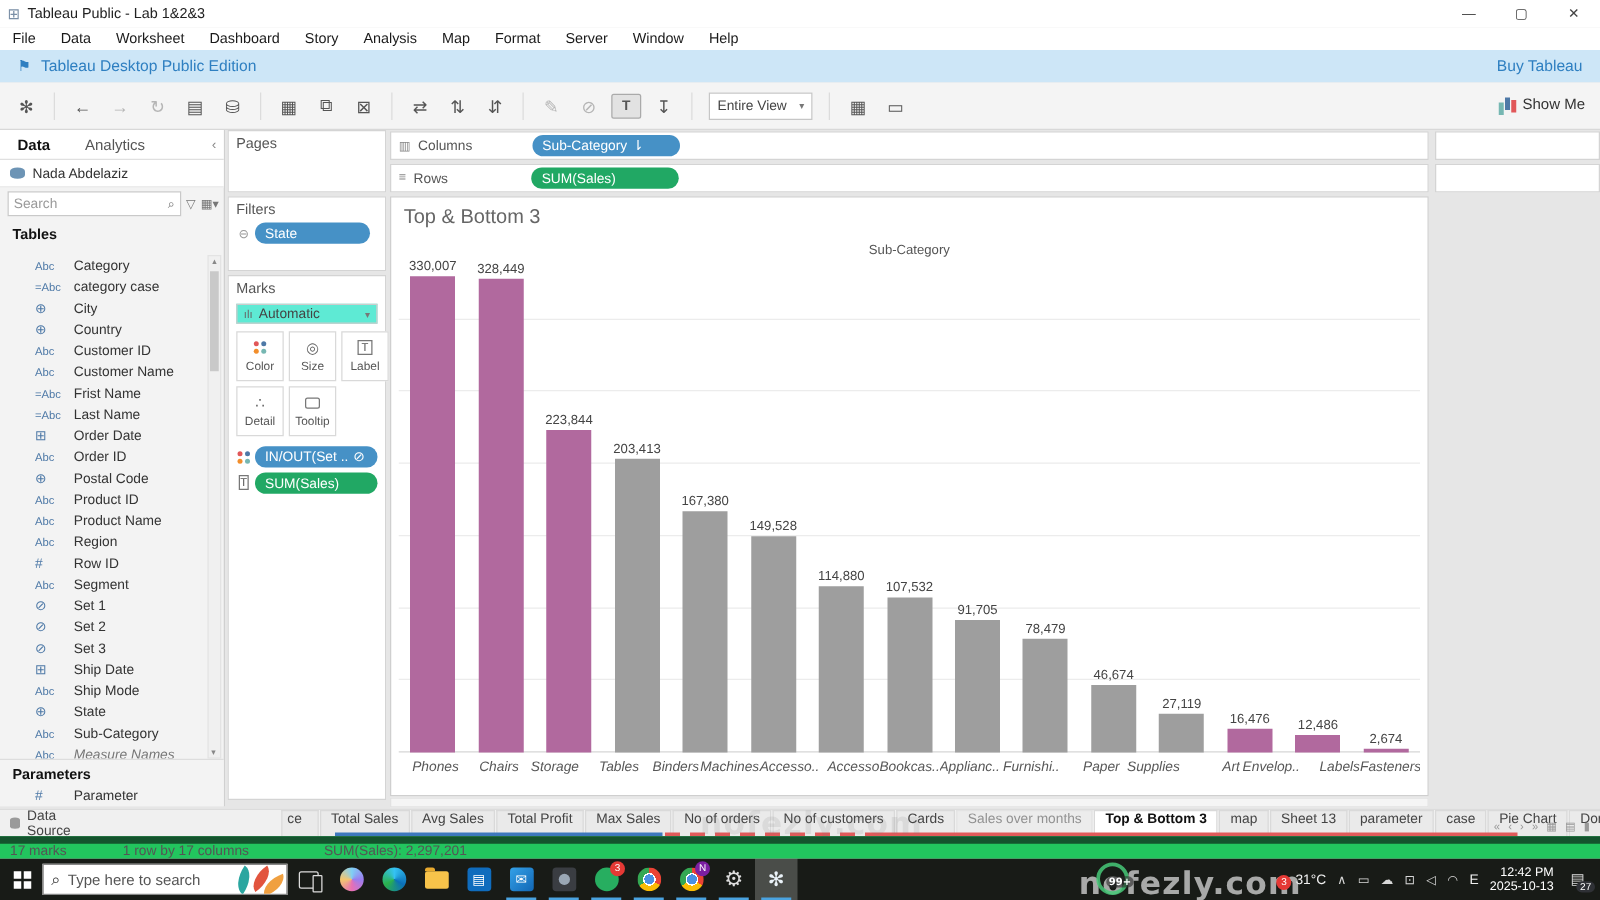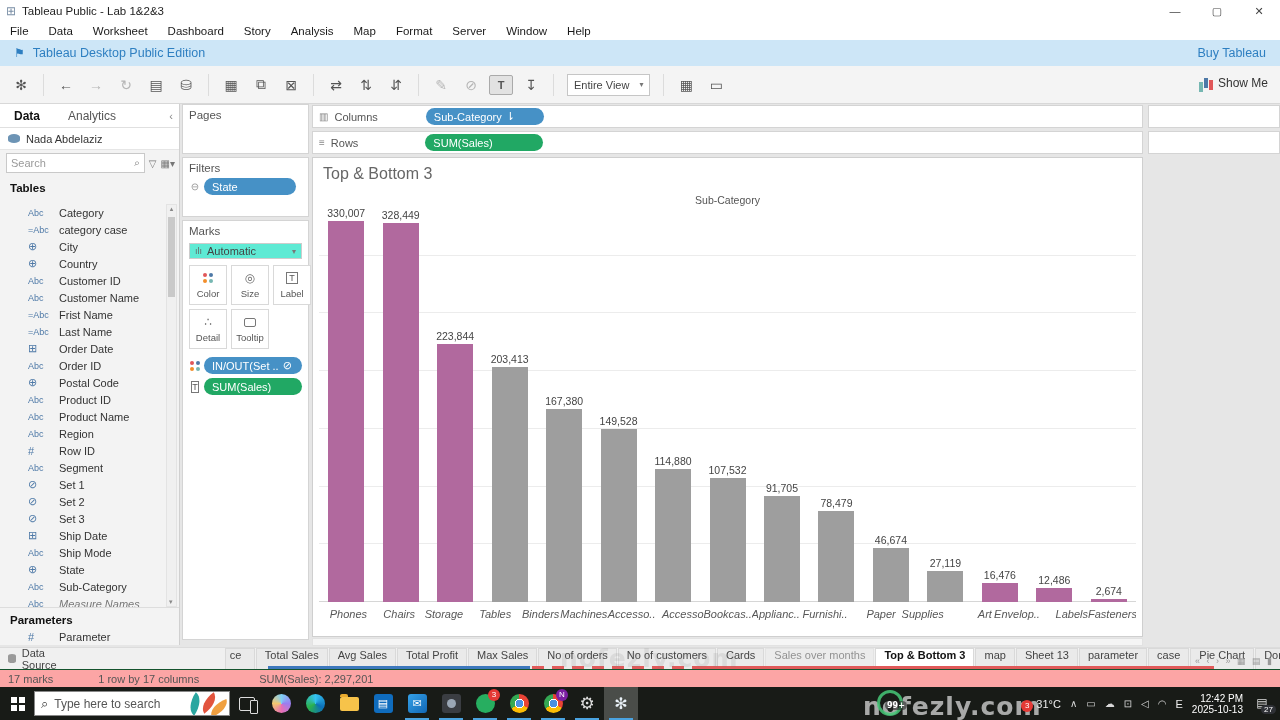--- a/index.html
+++ b/index.html
@@ -104,21 +104,21 @@
   .tabs-strip{display:flex;align-items:flex-end;margin-left:152px;}
   .tab{height:21px;display:flex;padding:0 8px;background:#eaeaea;border:1px solid #d9d9d9;border-bottom:none;margin-right:1px;font-size:11px;color:#444;white-space:nowrap;}
   .tab.active{background:#fff;color:#111;font-weight:bold;}
   .tab.clipped{width:30px;overflow:hidden;padding:0 4px;}
   .tab.dimmed{opacity:.55;}
   .tab-nav{position:absolute;right:6px;bottom:3px;color:#999;font-size:9px;letter-spacing:2px;}
   .uline{position:absolute;height:3px;top:666px;}
   .uline.blue{left:268px;width:262px;background:#3d78bd;}
   .uline.reddash{left:532px;width:172px;background:repeating-linear-gradient(90deg,#e05a5a 0 12px,transparent 12px 20px);}
   .uline.red{left:704px;width:510px;background:#e05a5a;}
-  .statusbar{position:absolute;top:669px;left:0;right:0;height:18px;background:#fca5a5;border-top:1px solid #14532d;display:flex;align-items:center;color:#555;}
+  .statusbar{position:absolute;top:669px;left:0;right:0;height:18px;background:#22c55e;border-top:6px solid #14532d;display:flex;align-items:center;color:#555;}
   .statusbar span{margin-left:8px;}
   .statusbar .gap1{margin-left:45px;}
   .statusbar .gap2{margin-left:60px;}
 
   
   .taskbar{position:absolute;top:687px;left:0;right:0;height:33px;background:#181b17;display:flex;align-items:center;color:#eee;}
   .startbtn{width:34px;height:33px;display:flex;align-items:center;justify-content:center;}
   .win-logo{width:6px;height:6px;background:#fff;box-shadow:8px 0 #fff,0 8px #fff,8px 8px #fff;margin:-7px 7px 0 0;}
   .tsearch{width:196px;height:25px;background:#fff;border:1px solid #888;display:flex;align-items:center;color:#555;font-size:12px;padding:0 6px;gap:6px;position:relative;overflow:hidden;}
   .feather{position:absolute;width:12px;height:20px;border-radius:0 100% 0 100%;}

